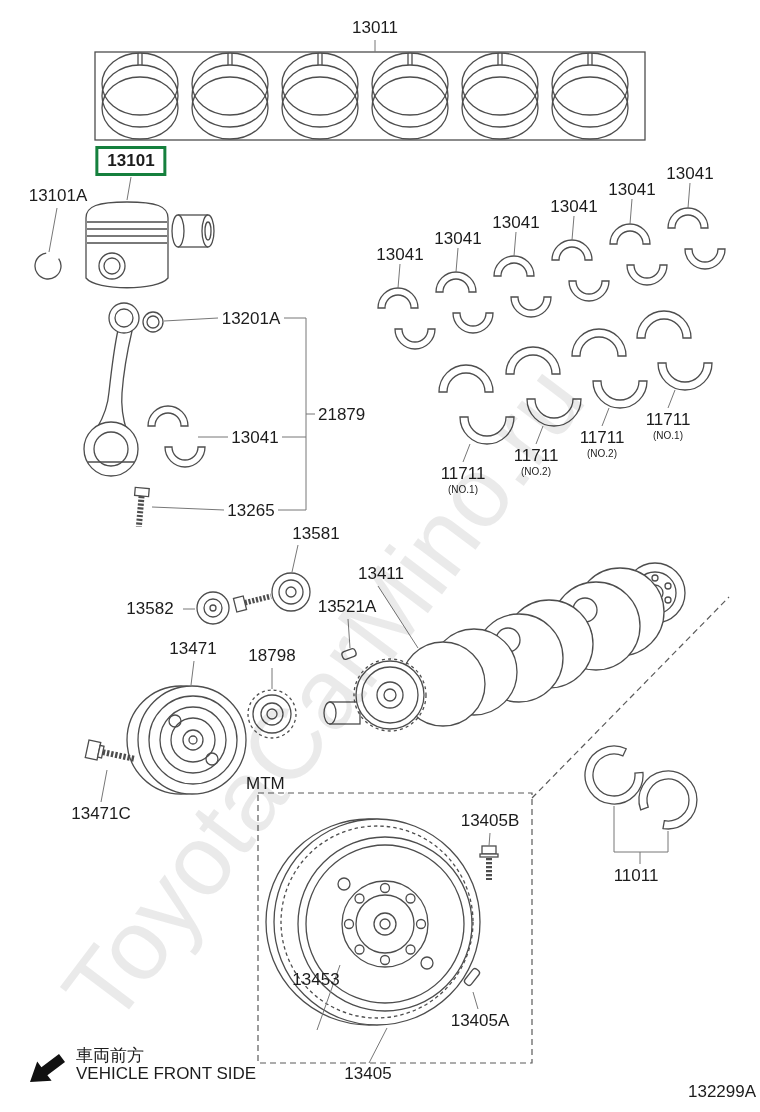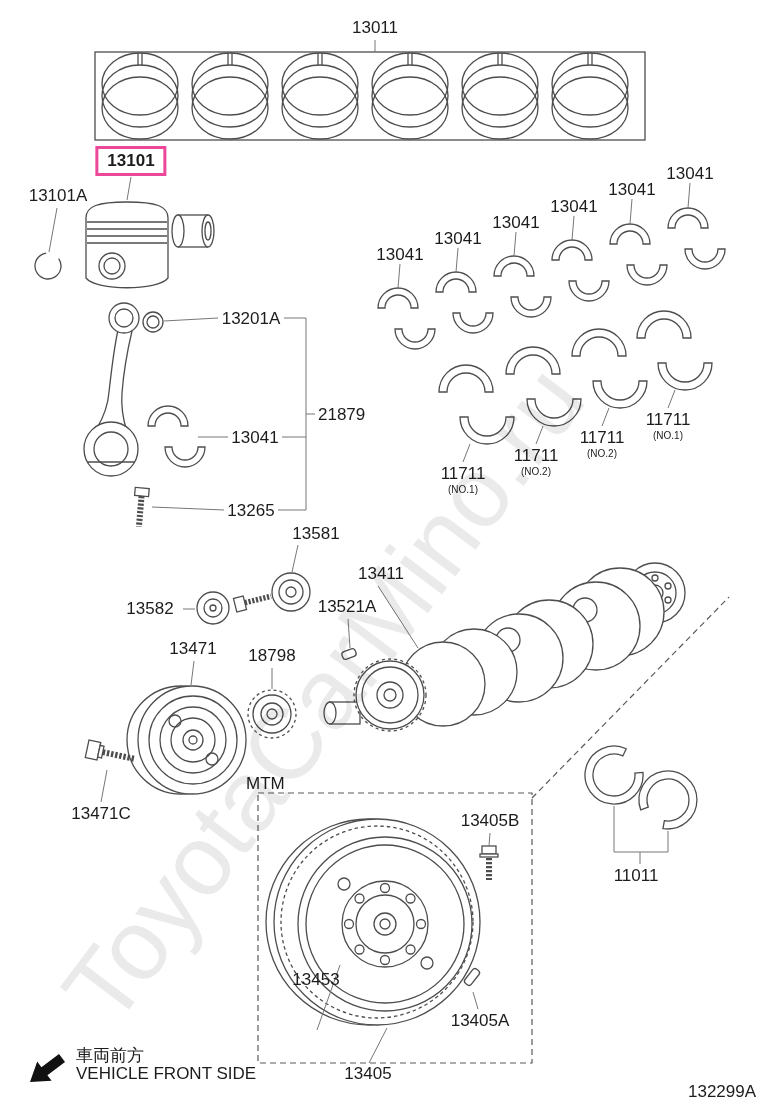--- a/index.html
+++ b/index.html
@@ -10,21 +10,21 @@
   }
   svg.diagram { position:absolute; left:0; top:0; }
   .w { fill:#ffffff; stroke:#4d4d4d; stroke-width:1.3; }
   .n { fill:none; stroke:#4d4d4d; stroke-width:1.3; }
   .lbl { position:absolute; font-size:17px; white-space:nowrap; transform:translateX(-50%); text-align:center; }
   .lbl.left { transform:none; }
   .sm { font-size:17px; }
   .sub { display:block; font-size:10px; margin-top:0px; }
   .hl {
     position:absolute; transform:translateX(-50%); font-size:17px; font-weight:bold;
-    border:3px solid #ec4899; padding:2px 9px; background:transparent;
+    border:3px solid #15803d; padding:2px 9px; background:transparent;
   }
   .watermark {
     position:absolute; left:40px; top:975px; transform:rotate(-53deg); transform-origin:0 0;
     font-size:100px; color:rgba(20,20,20,0.09); white-space:nowrap; pointer-events:none; z-index:5;
   }
 </style>
 </head>
 <body>
 
 <div class="stage">

